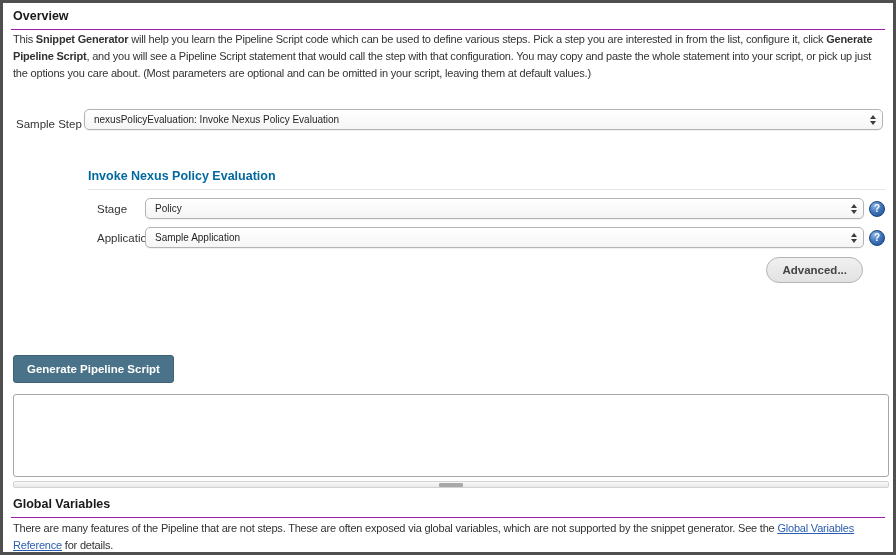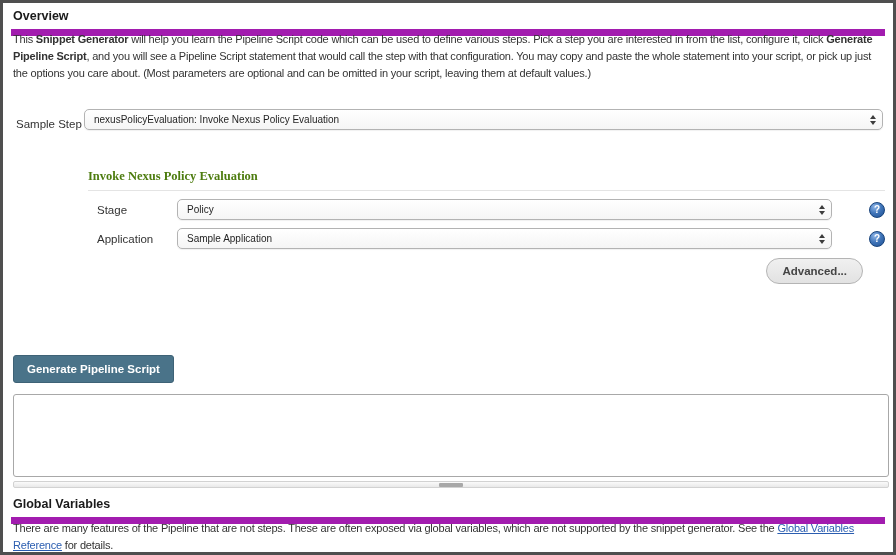--- a/index.html
+++ b/index.html
@@ -10,21 +10,21 @@
     background:#ffffff;
     border:3px solid #4f4f4f;
     font-family:"Liberation Sans", sans-serif;
     color:#333;
     overflow:hidden;
   }
   .section-head{
     position:absolute;left:8px;right:8px;
     font-size:12.5px;font-weight:bold;color:#1a1a1a;
     padding:3px 2px 6px 2px;
-    border-bottom:7px solid #a21caf;
+    border-bottom:1px solid #a21caf;
   }
   .para{
     position:absolute;left:8px;right:5px;
     font-size:11px;line-height:17px;letter-spacing:-0.2px;color:#333;
     padding:0 2px;
   }
   .para a{color:#2a5db0;text-decoration:underline;cursor:pointer;}
   #head-overview{top:3px;}
   #intro{top:28px;height:56px;overflow:hidden;}
   #head-steps{top:81px;}
@@ -45,24 +45,24 @@
     box-shadow:0 1px 1px rgba(0,0,0,0.06);
     font-size:10px;color:#1f1f1f;
     cursor:default;
   }
   .sel-value{white-space:nowrap;overflow:hidden;}
   .arrows{display:flex;flex-direction:column;align-items:center;gap:2px;flex:none;margin-left:6px;}
   .arrows .up{width:0;height:0;border-left:3px solid transparent;border-right:3px solid transparent;border-bottom:4px solid #3c3c3c;}
   .arrows .dn{width:0;height:0;border-left:3px solid transparent;border-right:3px solid transparent;border-top:4px solid #3c3c3c;}
   #config{position:absolute;top:164px;left:85px;right:8px;}
   #config-heading{
-    font-size:12.5px;font-weight:bold;color:#4d7c0f;
-    padding:2px 0 6px 0;border-bottom:1px solid #e4e4e4;font-family:Liberation Serif, serif;
+    font-size:12.5px;font-weight:bold;color:#0369a1;
+    padding:2px 0 6px 0;border-bottom:1px solid #e4e4e4;
   }
-  .cfg-row{display:flex;align-items:center;margin-top:8px;gap:32px;}
+  .cfg-row{display:flex;align-items:center;margin-top:8px;}
   .cfg-row .field-label{width:57px;flex:none;padding-left:9px;}
   .help{
     flex:none;width:16px;height:16px;margin-left:5px;
     border-radius:50%;
     background:radial-gradient(circle at 35% 28%, #8fb6e8 0%, #3f74b8 48%, #1d4f93 100%);
     border:1px solid #17437c;
     color:#fff;font-size:10px;font-weight:bold;
     display:flex;align-items:center;justify-content:center;
     cursor:pointer;
   }

